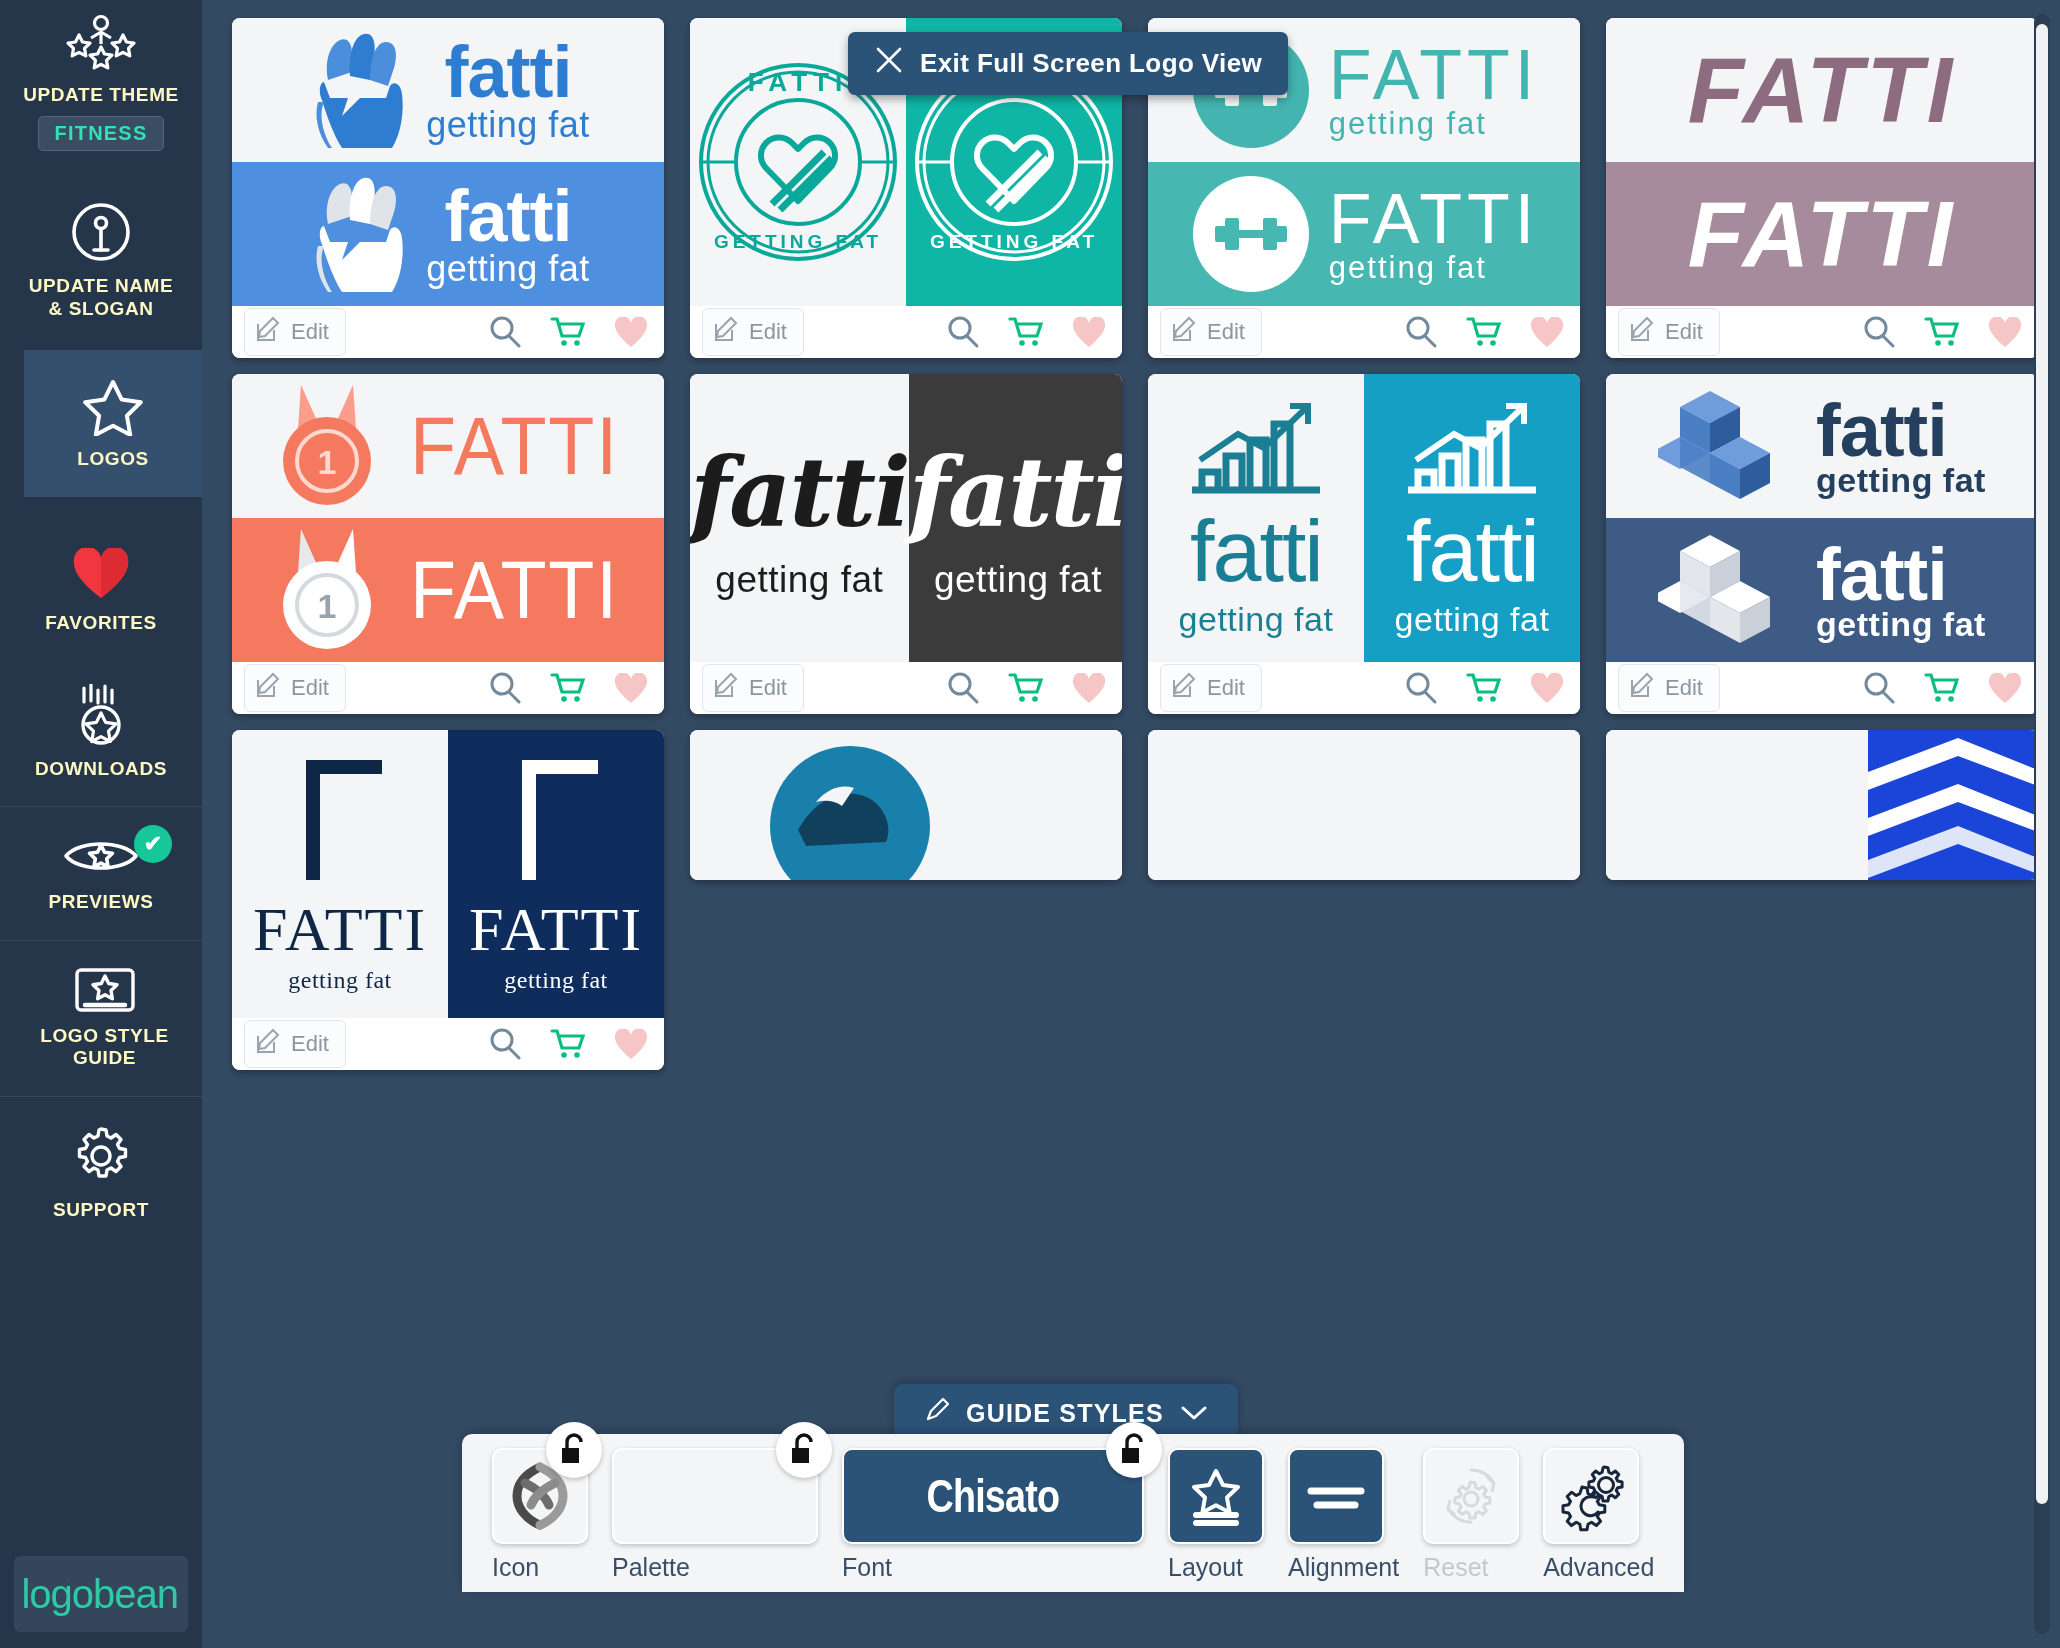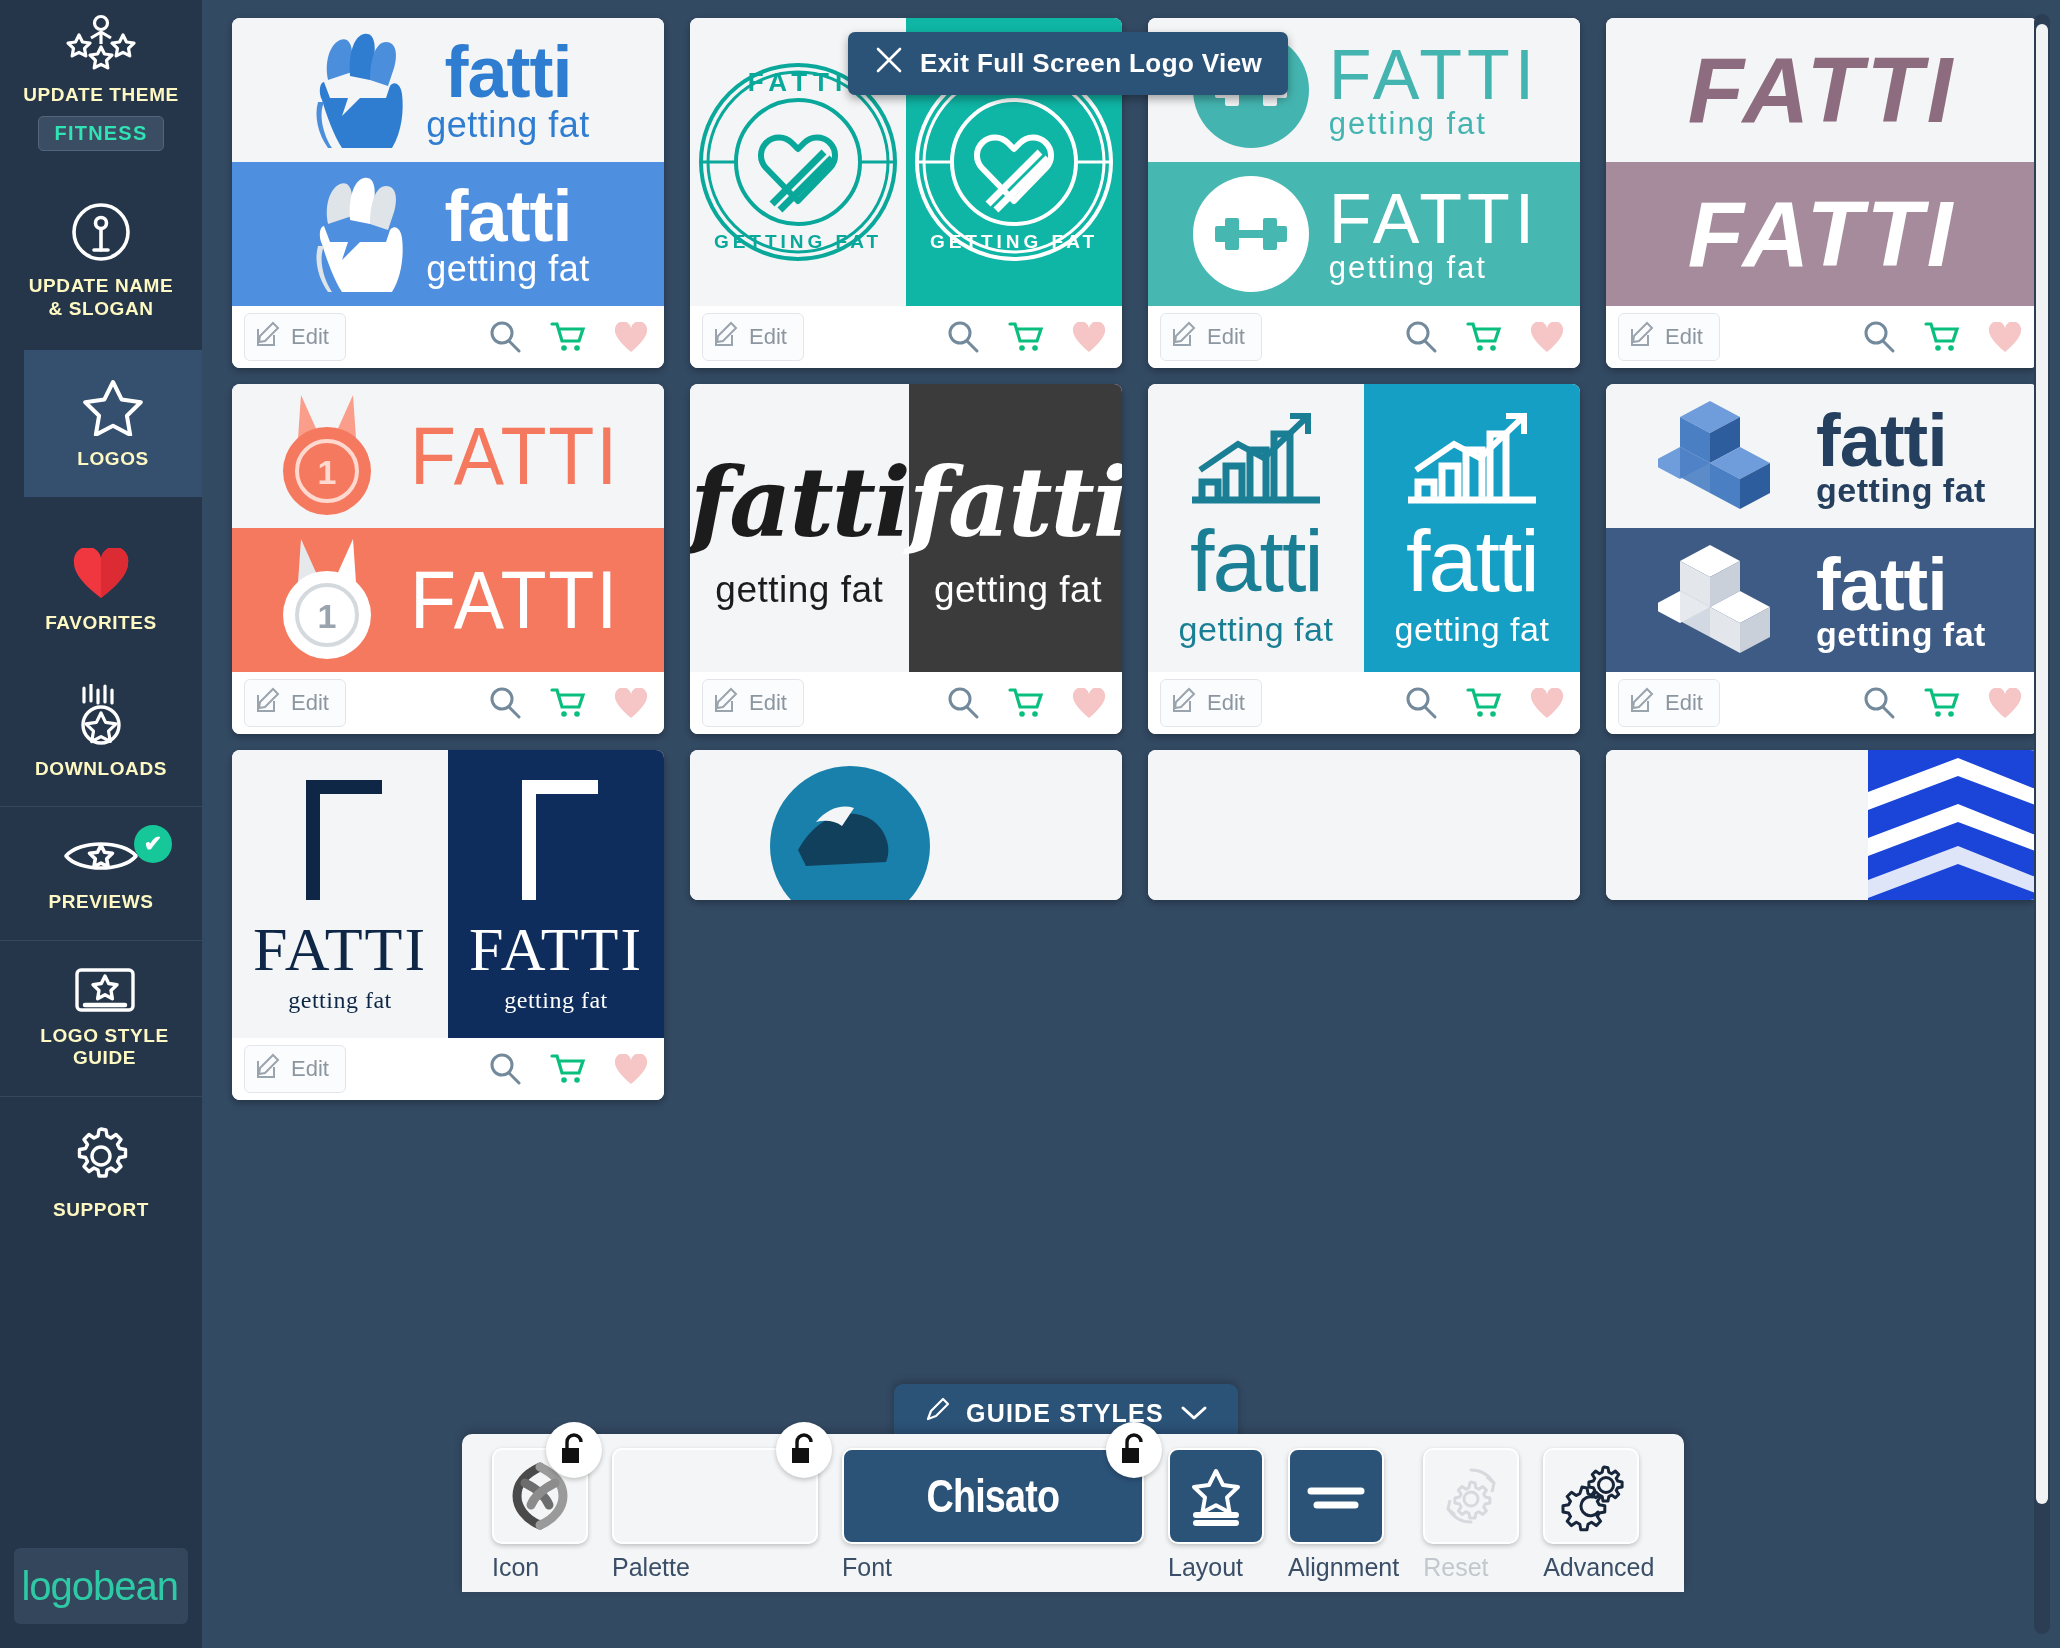--- a/index.html
+++ b/index.html
@@ -34,21 +34,21 @@
     border-radius:5px; padding:5px 16px; color:#2fe3b4;
     font-size:20px; font-weight:700; letter-spacing:1.2px;
   }
   .side-badge-check {
     position:absolute; width:38px;height:38px;border-radius:50%;
     background:#16c79a; top:18px; right:30px;
     display:flex;align-items:center;justify-content:center;
     color:#fff;font-size:22px;font-weight:700;
   }
   .brand-box {
-    margin:auto 14px 24px; background:#34465c; border-radius:6px;
+    margin:auto 14px 16px; background:#34465c; border-radius:6px;
     padding:18px 10px; display:flex; align-items:center; justify-content:center;
   }
   .brand-text { color:#2ec9a5; font-size:40px; font-weight:400; letter-spacing:-1px; line-height:1; }
 
   
   .main {
     flex:1; height:1648px; position:relative;
     background:#334a63; overflow:hidden;
     padding:18px 22px 0 30px;
   }
@@ -57,21 +57,21 @@
     background:#ffffff; border-radius:8px; overflow:hidden;
     box-shadow:0 3px 7px rgba(0,0,0,.30);
     display:flex; flex-direction:column;
   }
   .preview { height:288px; display:flex; flex-direction:column; }
   .pv-half { flex:1; display:flex; align-items:center; justify-content:center; overflow:hidden; position:relative; }
   .pv-split { flex:1; display:flex; }
   .pv-split > div { flex:1; display:flex; align-items:center; justify-content:center; flex-direction:column; }
 
   .cardbar {
-    height:62px; background:#fff; display:flex; align-items:center;
+    height:52px; background:#fff; display:flex; align-items:center;
     padding:0 16px 0 12px; gap:10px;
   }
   .edit-btn {
     display:flex;align-items:center;gap:8px;
     border:1px solid #e2e6ea; background:#fbfcfd; border-radius:6px;
     padding:6px 16px 6px 10px; color:#8c96a0; font-size:22px;
   }
   .bar-spacer{flex:1;}
   .bar-ico{ margin-left:18px; display:flex;align-items:center; }
 

